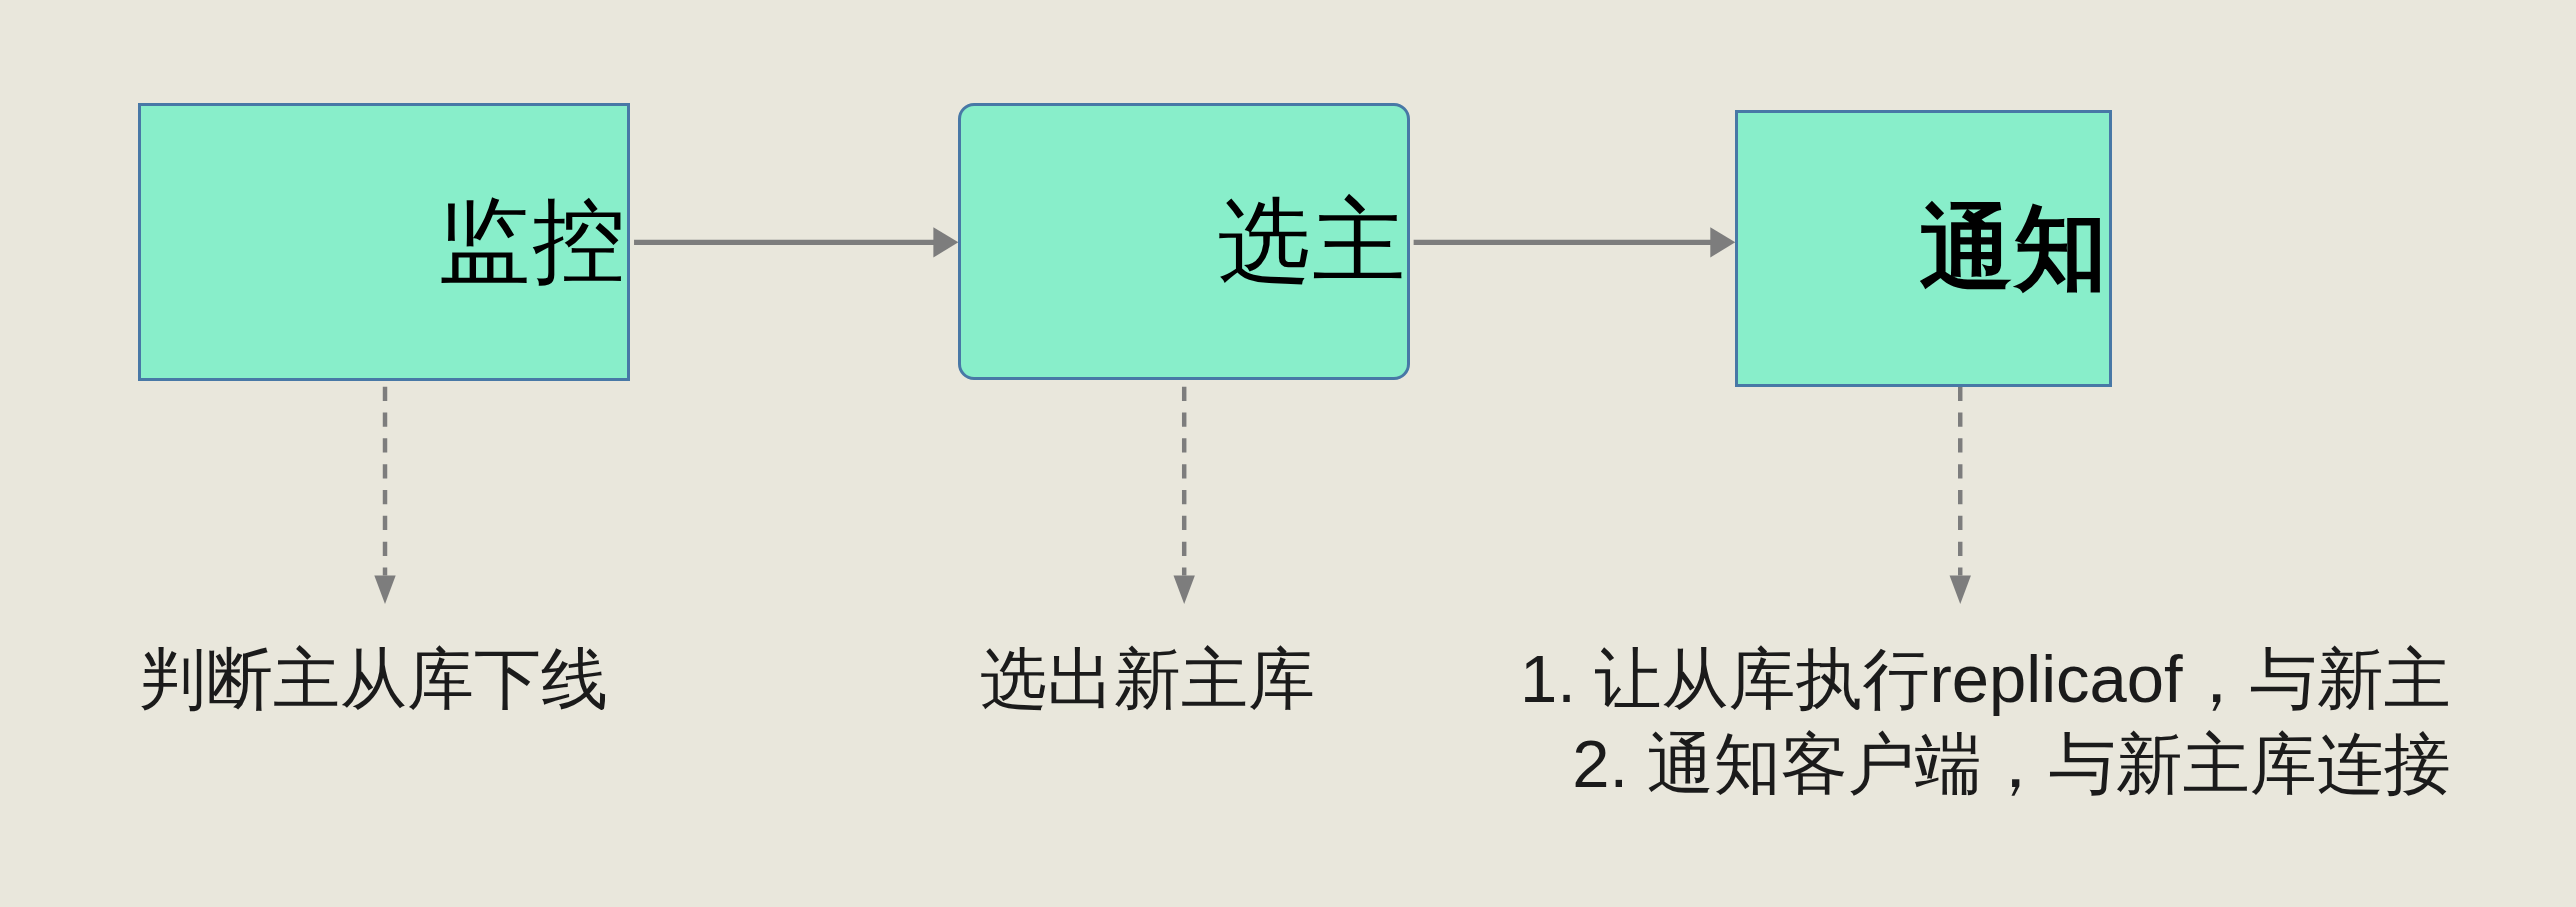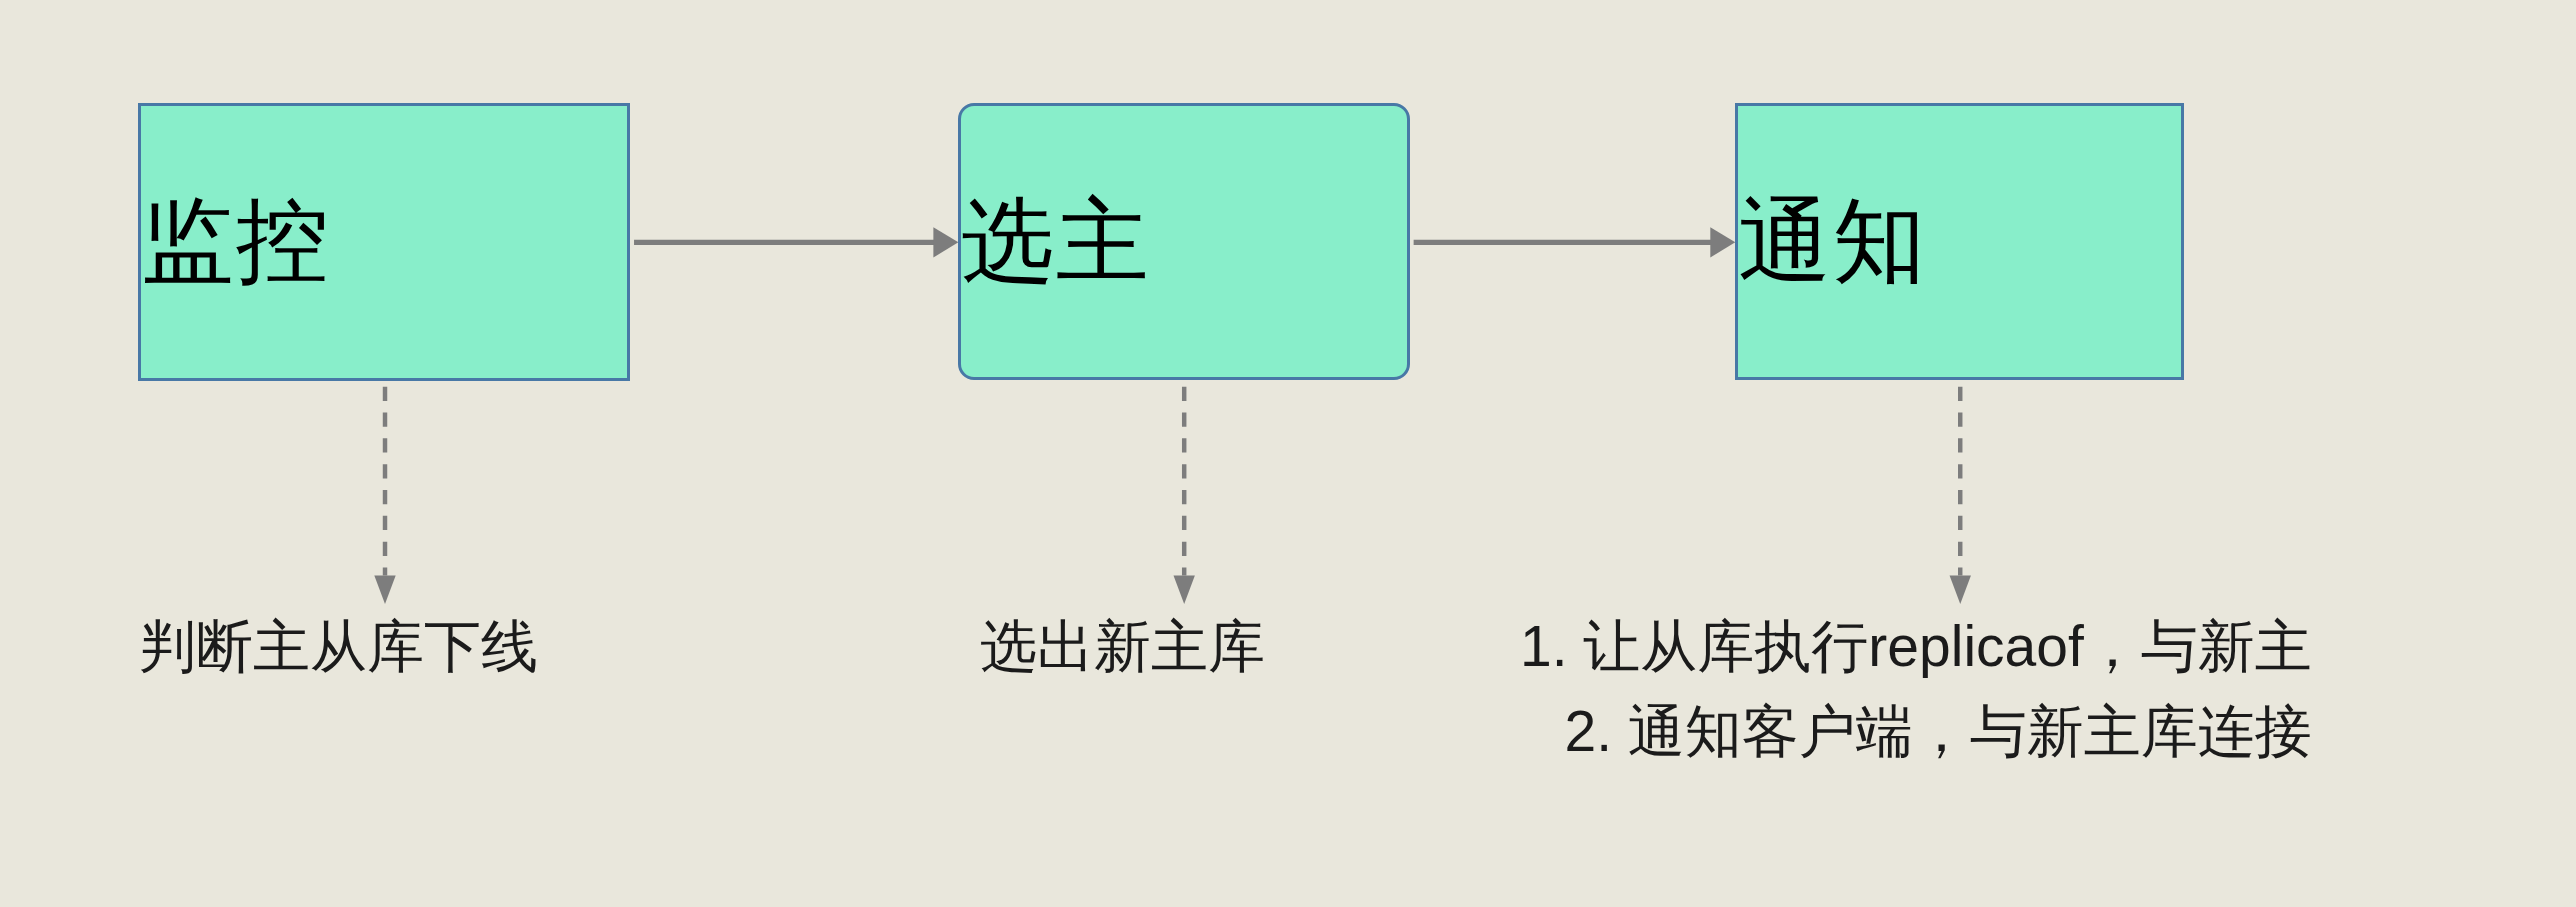--- a/index.html
+++ b/index.html
@@ -40,34 +40,35 @@
     fill: var(--arrow, #7d7d7d);
     stroke: none;
   }
   .node {
     position: absolute;
     box-sizing: border-box;
     background: var(--node-fill, #88eeca);
     border: 3.6px solid var(--node-border, #4878a6);
     display: flex;
     align-items: center;
-    justify-content: flex-start;
+    justify-content: flex-end;
     font-size: 93px;
     color: #000000;
     letter-spacing: 1.8px;
   }
   .node-1 { left: 138px; top: 103px; width: 492px; height: 278px; }
   .node-2 { left: 958px; top: 103px; width: 452px; height: 277px; border-radius: 16px; }
-  .node-3 { left: 1735px; top: 103px; width: 449px; height: 277px; }
+  .node-3 { left: 1735px; top: 110px; width: 377px; height: 277px; font-weight: bold; }
   .ann {
     position: absolute;
     color: var(--text, #1b1b1b);
-    font-size: 57px;
+    font-size: 67px;
     line-height: 85px;
     white-space: nowrap;
+    margin-top: 32px;
   }
   .ann-1 { left: 139px;  top: 604px; }
   .ann-2 { left: 980px; top: 604px; }
   .ann-3 { left: 1520px; top: 604px; text-align: right; }
 </style>
 </head>
 <body>
 
 <div class="canvas">
 

